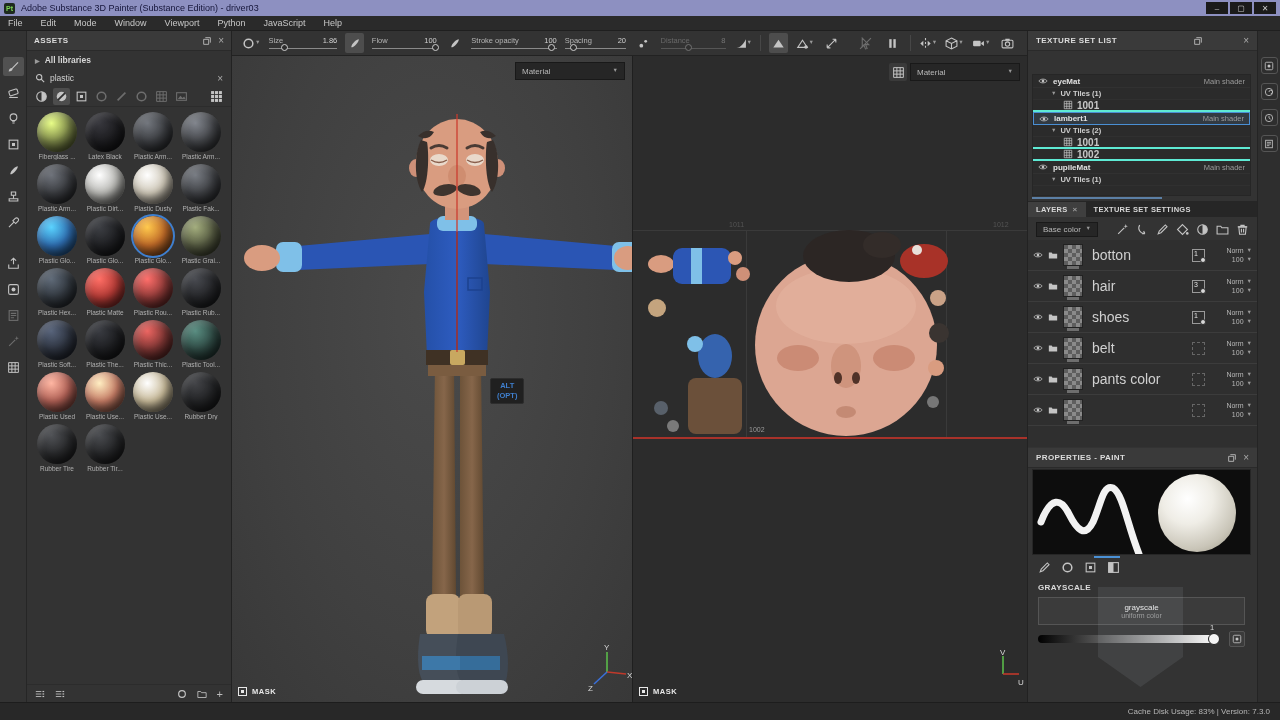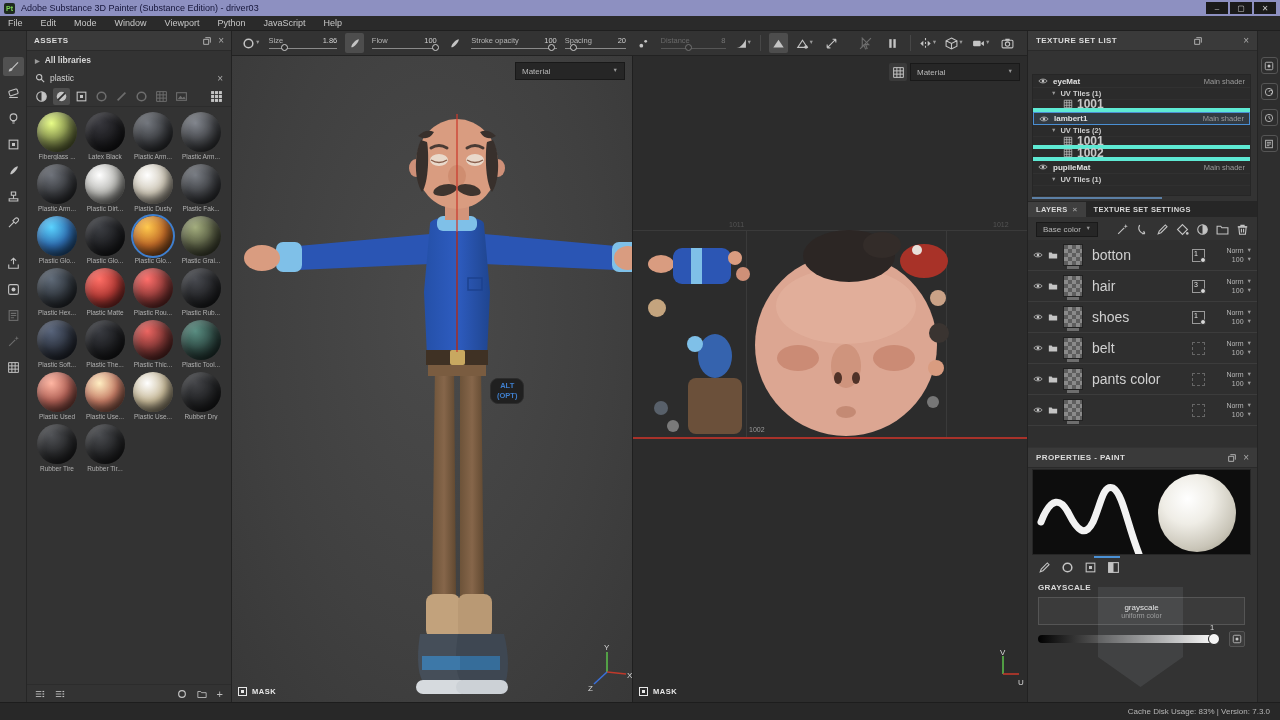--- a/index.html
+++ b/index.html
@@ -55,41 +55,41 @@
   #assets-bottom .spacer{flex:1;}
   
   #vp3d{left:232px;top:56px;width:400px;height:646px;background:radial-gradient(ellipse at 50% 40%, #4a4a4a 0%, #404040 60%, #383838 100%);overflow:hidden;}
   #vp2d{left:632px;top:56px;width:395px;height:646px;background:#2c2c2c;border-left:1px solid #1f1f1f;overflow:hidden;}
   .dd{background:#262626;border:1px solid #191919;color:#b8b8b8;font-size:8px;display:flex;align-items:center;padding:0 6px;height:18px;}
   .dd .dlab{flex:1;}
   .mask-tag{display:flex;align-items:center;gap:5px;}
   .mask-sq{width:9px;height:9px;border:1.5px solid #e8e8e8;display:flex;align-items:center;justify-content:center;}
   .mask-sq::after{content:"";width:3px;height:3px;background:#e8e8e8;}
   .mask-txt{font-size:7.5px;font-weight:bold;color:#e8e8e8;letter-spacing:.5px;}
-  #alt-tip{left:258px;top:322px;background:#202020;border:1px solid #2d2d2d;padding:2px 6px;text-align:center;border-radius:8px;}
+  #alt-tip{left:258px;top:322px;background:#202020;border:1px solid #2d2d2d;padding:2px 6px;text-align:center;border-radius:2px;}
   #alt-tip div{font-size:7.5px;color:#3f7fce;font-weight:bold;line-height:1.35;}
   .tile-label{position:absolute;font-size:7px;color:#9a9a9a;}
   .tile-label.faint{opacity:.35;}
   .gridline-h{position:absolute;left:0;right:0;height:1px;background:#3a3a3a;}
   .gridline-v{position:absolute;width:1px;background:#3a3a3a;}
   #redline{position:absolute;left:0;right:0;top:381px;height:2px;background:#a8322a;}
   .axis-label{font-size:8px;fill:#d8d8d8;font-family:"Liberation Sans",sans-serif;}
   
   #rightdock{left:1027px;top:31px;width:230px;height:671px;background:#333333;border-left:1px solid #222;}
   .ph2{position:absolute;left:0;right:0;height:20px;display:flex;align-items:center;padding:0 8px;gap:6px;background:#3a3a3a;border-bottom:1px solid #2a2a2a;}
   .ph2 .pt{font-size:8px;font-weight:bold;color:#dcdcdc;letter-spacing:.4px;flex:1;}
   #ts-toolbar{position:absolute;left:0;top:21px;right:0;height:20px;display:flex;align-items:center;gap:8px;padding:0 8px;}
   #ts-settings{margin-left:auto;width:62px;height:15px;}
   #ts-list{position:absolute;left:4px;right:6px;top:43px;height:122px;background:#2b2b2b;border:1px solid #262626;overflow:hidden;}
   .ts-row{height:13px;display:flex;align-items:center;gap:5px;padding:0 5px;border-bottom:1px solid #313131;}
   .ts-row .nm{font-size:8px;color:#e0e0e0;font-weight:bold;flex:1;}
   .ts-row .sh{font-size:7.5px;color:#9a9a9a;}
   .ts-row.sel{border:1px solid #4a8fd4;background:#323a42;}
   .ts-uv{height:12px;display:flex;align-items:center;gap:4px;padding:0 5px 0 18px;font-size:7.5px;color:#cfcfcf;font-weight:bold;border-bottom:1px solid #303030;}
-  .ts-tile{height:12px;display:flex;align-items:center;gap:4px;padding:0 5px 0 30px;font-size:12px;color:#c8c8c8;font-weight:bold;border-bottom:4px solid #5eead4;}
+  .ts-tile{height:12px;display:flex;align-items:center;gap:4px;padding:0 5px 0 30px;font-size:10px;color:#c8c8c8;font-weight:bold;border-bottom:2px solid #5eead4;}
   #ts-scroll{position:absolute;left:4px;top:166px;width:130px;height:2px;background:#5b7fa5;}
   
   #layer-tabs{position:absolute;left:0;top:170px;right:0;height:16px;background:#262626;display:flex;align-items:flex-end;}
   .ltab{height:15px;display:flex;align-items:center;gap:5px;padding:0 8px;font-size:7.5px;font-weight:bold;color:#d8d8d8;letter-spacing:.3px;}
   .ltab.on{background:#3f3f3f;}
   .ltab .x{color:#999;font-size:8px;}
   #layer-toolbar{position:absolute;left:0;top:188px;right:0;height:20px;display:flex;align-items:center;gap:7px;padding:0 8px;}
   #channel-dd{width:62px;height:15px;}
   #layer-toolbar .spacer{flex:1;}
   #layer-list{position:absolute;left:0;top:209px;right:0;height:207px;background:#2f2f2f;overflow:hidden;}

